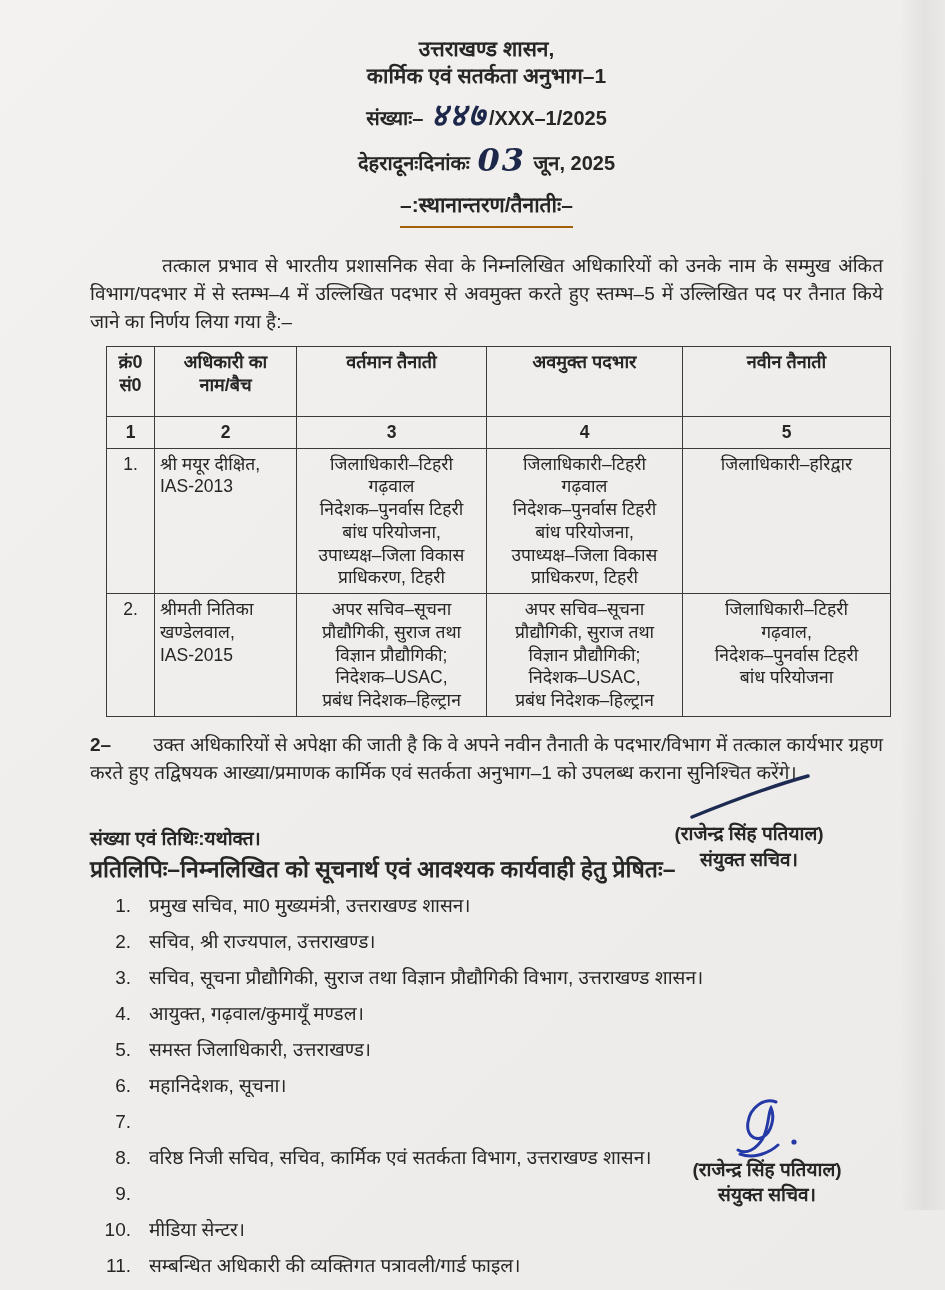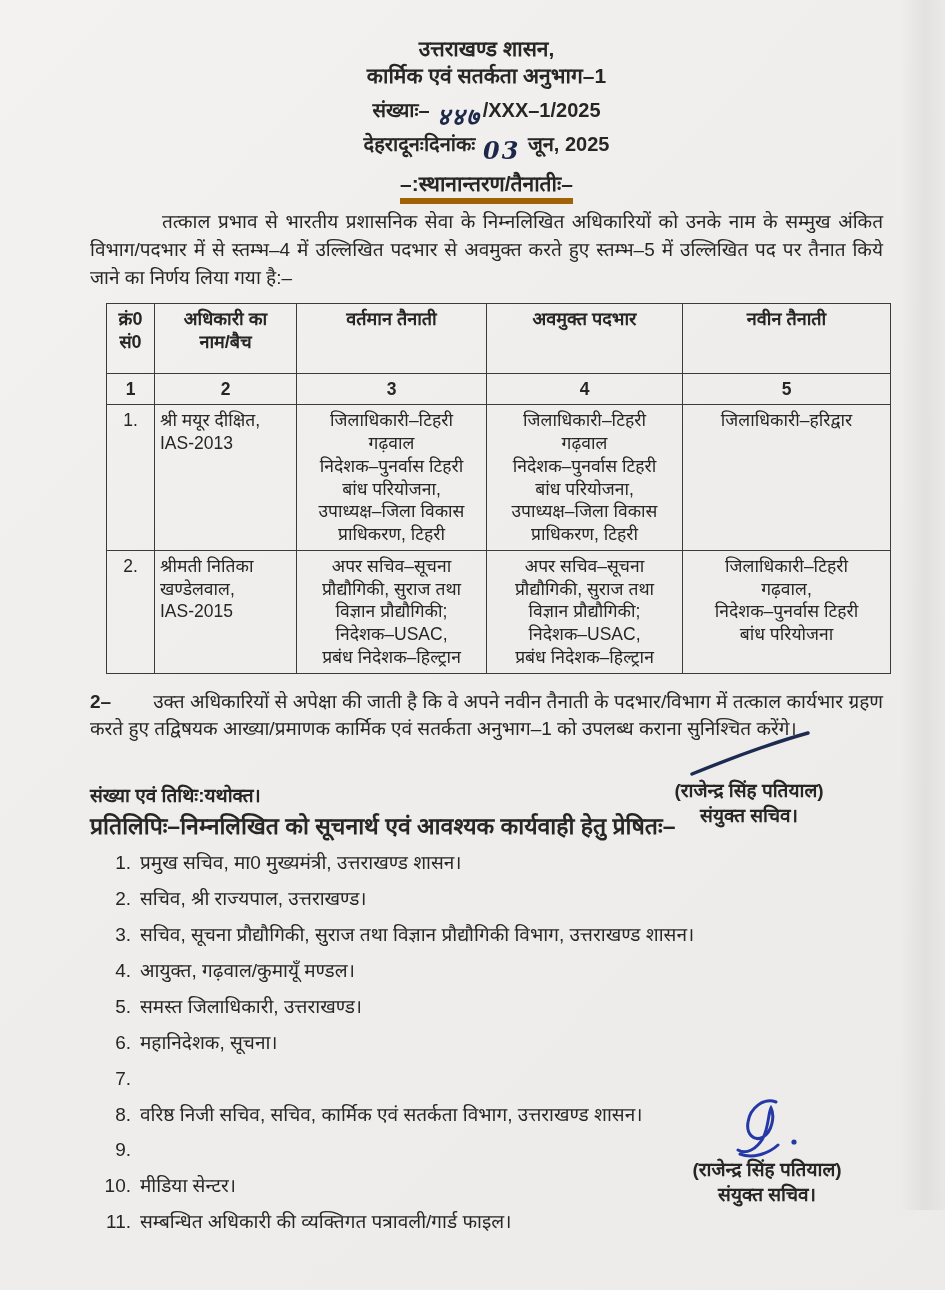--- a/index.html
+++ b/index.html
@@ -16,31 +16,31 @@
     pointer-events: none;
   }
   .page { position: relative; width: 945px; height: 1210px; padding: 36px 62px 0 90px; }
 
   
   .letterhead { text-align: center; line-height: 1.28; }
   .lh-line { font-weight: bold; font-size: 21px; }
   .ref-line { font-weight: bold; font-size: 20px; margin-top: 4px; }
   .hand { 
     font-family: "DejaVu Serif", serif;
-    color: #1c2749; font-size: 24px; font-style: italic; font-weight: bold;
-    letter-spacing: 2px; position: relative; top: 8px; padding: 0 2px;
+    color: #1c2749; font-size: 32px; font-style: italic; font-weight: bold;
+    letter-spacing: 2px; position: relative; top: 1px; padding: 0 2px;
   }
   .subject { margin-top: 10px; text-align: center; }
   .subject span {
     font-weight: bold; font-size: 21px; display: inline-block;
-    border-bottom: 6px solid #a16207; padding-bottom: 1px;
-  }
-
-  
-  .para1 { margin-top: 4px; font-size: 19px; line-height: 1.48; text-align: justify; text-indent: 72px; }
+    border-bottom: 2px solid #a16207; padding-bottom: 8px;
+  }
+
+  
+  .para1 { margin-top: 24px; font-size: 19px; line-height: 1.48; text-align: justify; text-indent: 72px; }
   .para2 { margin-top: 14px; font-size: 19px; line-height: 1.45; text-align: justify; }
   .para2-num { font-weight: bold; margin-right: 42px; }
 
   
   table.transfer {
     border-collapse: collapse; margin-top: 10px; margin-left: 16px;
     width: 784px; table-layout: fixed;
     font-size: 17.5px; line-height: 1.3; padding-left: 36px;
   }
   table.transfer th, table.transfer td {
@@ -60,21 +60,21 @@
   .sig-stroke { display: block; margin: 0 auto 2px auto; }
   .sig-name { font-size: 19px; font-weight: bold; line-height: 1.3; }
   .sig-post { font-size: 19px; font-weight: bold; line-height: 1.35; }
 
   
   .ref-note { font-size: 19px; margin-top: -46px; line-height: 1.4; width: 560px; font-weight: bold; }
   .copies-heading { font-size: 23px; font-weight: bold; line-height: 1.4; }
   .copies-list { margin-top: 8px; }
   .copy-item { display: flex; font-size: 19px; line-height: 1.42; margin-bottom: 9px; }
   .copy-num { width: 50px; min-width: 50px; text-align: right; padding-right: 9px; }
-  .copy-text { text-align: center; }
+  .copy-text { text-align: center; margin-left: 9px; }
 
   .sig-block-2 {
     position: absolute; right: 48px; bottom: 2px; width: 260px; text-align: center;
   }
   .flourish { display: block; margin: 0 auto -2px auto; }
 </style>
 </head>
 <body>
 
 <div class="page">

